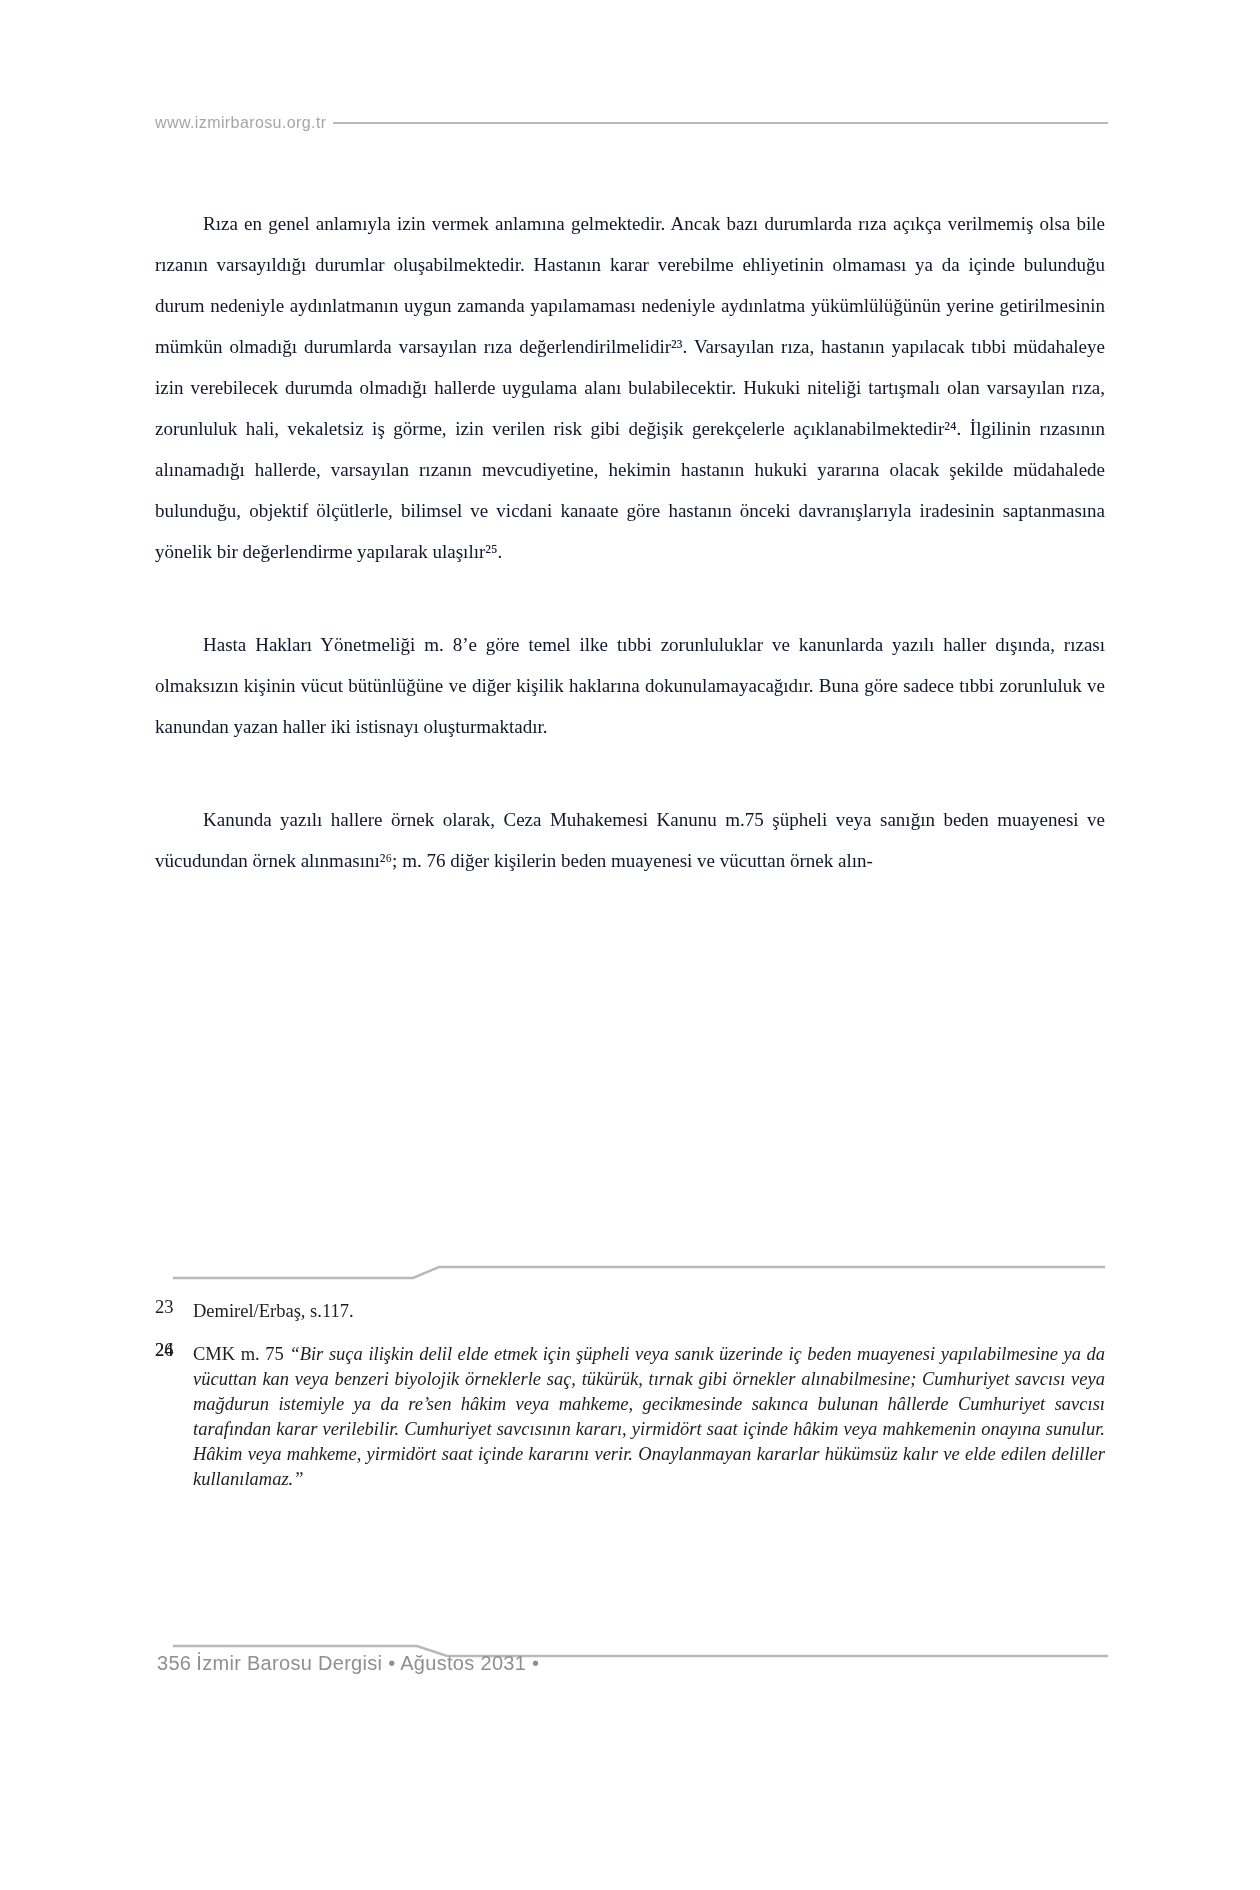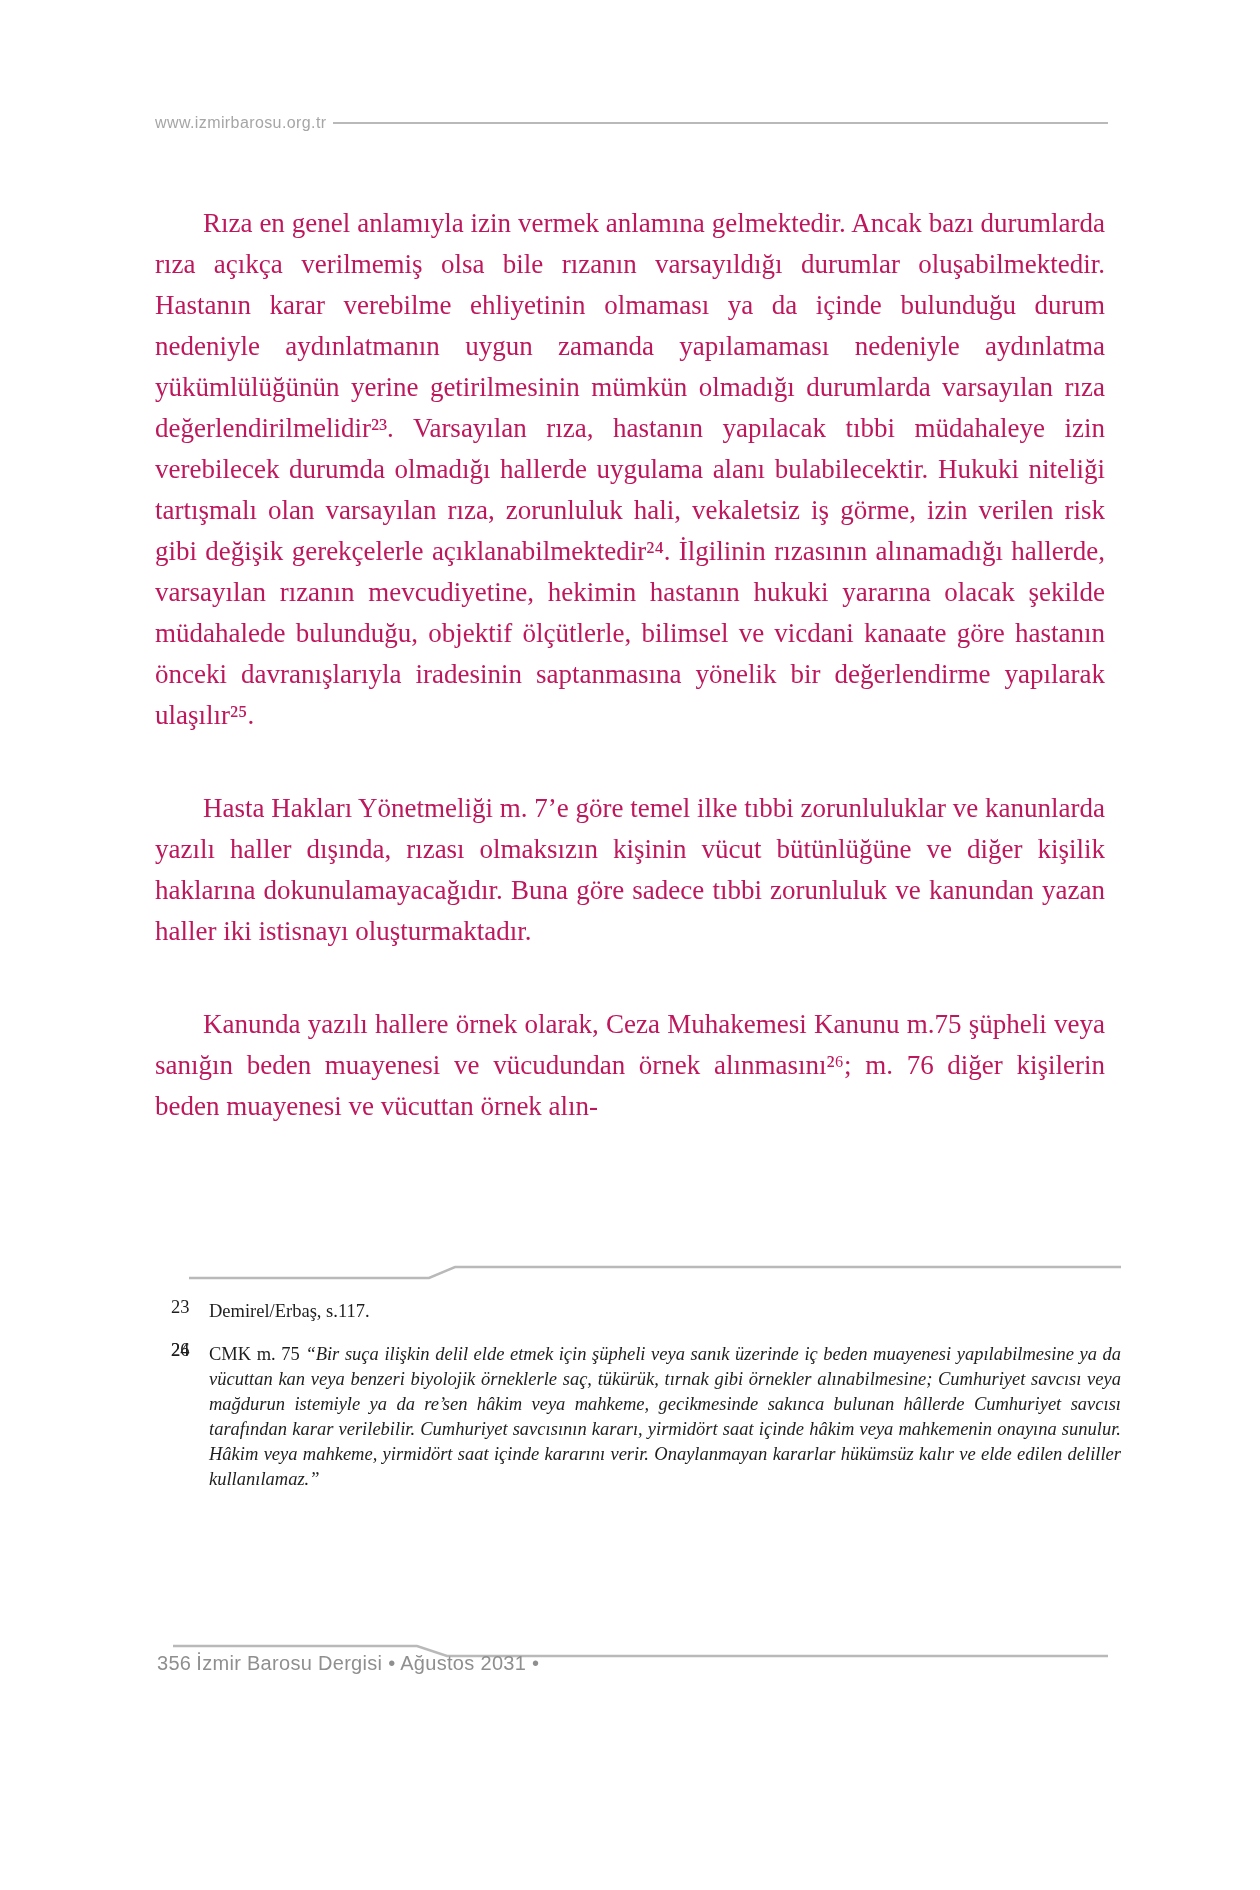--- a/index.html
+++ b/index.html
@@ -40,34 +40,33 @@
   }
   
   .content {
     position: absolute;
     left: 155px;
     width: 950px;
     top: 203px;
   }
   .body-par {
     font-family: "Liberation Serif", serif;
-    font-size: 27px;
+    font-size: 19px;
     line-height: 41px;
-    color: #be185d;
+    color: #0f172a;
     text-align: justify;
     text-indent: 48px;
     margin: 0 0 52px 0;
   }
   
   .footnote-section {
     position: absolute;
     left: 155px;
     width: 950px;
     top: 1264px;
-    margin-left: 16px;
   }
   .fn-sep {
     display: block;
   }
   .footnote {
     position: relative;
     padding-left: 38px;
     margin-top: 18px;
     font-family: "Liberation Serif", serif;
     font-size: 18.5px;
@@ -117,21 +116,21 @@
 
 <div class="page">
 
   <div class="header">
     <span class="header-url">www.izmirbarosu.org.tr</span>
     <span class="header-rule"></span>
   </div>
 
   <div class="content">
     <p class="body-par">Rıza en genel anlamıyla izin vermek anlamına gelmektedir. Ancak bazı durumlarda rıza açıkça verilmemiş olsa bile rızanın varsayıldığı durumlar oluşabilmektedir. Hastanın karar verebilme ehliyetinin olmaması ya da içinde bulunduğu durum nedeniyle aydınlatmanın uygun zamanda yapılamaması nedeniyle aydınlatma yükümlülüğünün yerine getirilmesinin mümkün olmadığı durumlarda varsayılan rıza değerlendirilmelidir²³. Varsayılan rıza, hastanın yapılacak tıbbi müdahaleye izin verebilecek durumda olmadığı hallerde uygulama alanı bulabilecektir. Hukuki niteliği tartışmalı olan varsayılan rıza, zorunluluk hali, vekaletsiz iş görme, izin verilen risk gibi değişik gerekçelerle açıklanabilmektedir²⁴. İlgilinin rızasının alınamadığı hallerde, varsayılan rızanın mevcudiyetine, hekimin hastanın hukuki yararına olacak şekilde müdahalede bulunduğu, objektif ölçütlerle, bilimsel ve vicdani kanaate göre hastanın önceki davranışlarıyla iradesinin saptanmasına yönelik bir değerlendirme yapılarak ulaşılır²⁵.</p>
-    <p class="body-par">Hasta Hakları Yönetmeliği m. 7’e göre temel ilke tıbbi zorunluluklar ve kanunlarda yazılı haller dışında, rızası olmaksızın kişinin vücut bütünlüğüne ve diğer kişilik haklarına dokunulamayacağıdır. Buna göre sadece tıbbi zorunluluk ve kanundan yazan haller iki istisnayı oluşturmaktadır.</p>
+    <p class="body-par">Hasta Hakları Yönetmeliği m. 8’e göre temel ilke tıbbi zorunluluklar ve kanunlarda yazılı haller dışında, rızası olmaksızın kişinin vücut bütünlüğüne ve diğer kişilik haklarına dokunulamayacağıdır. Buna göre sadece tıbbi zorunluluk ve kanundan yazan haller iki istisnayı oluşturmaktadır.</p>
     <p class="body-par">Kanunda yazılı hallere örnek olarak, Ceza Muhakemesi Kanunu m.75 şüpheli veya sanığın beden muayenesi ve vücudundan örnek alınmasını²⁶; m. 76 diğer kişilerin beden muayenesi ve vücuttan örnek alın-</p>
   </div>
 
   <div class="footnote-section">
     <svg class="fn-sep" width="950" height="17" viewBox="0 0 950 17">
       <polyline points="18,14 258,14 284,3 950,3" fill="none" stroke="#b9b9b9" stroke-width="2.5"></polyline>
     </svg>
 
     <div class="footnote">
       <span class="fn-num">23</span>

